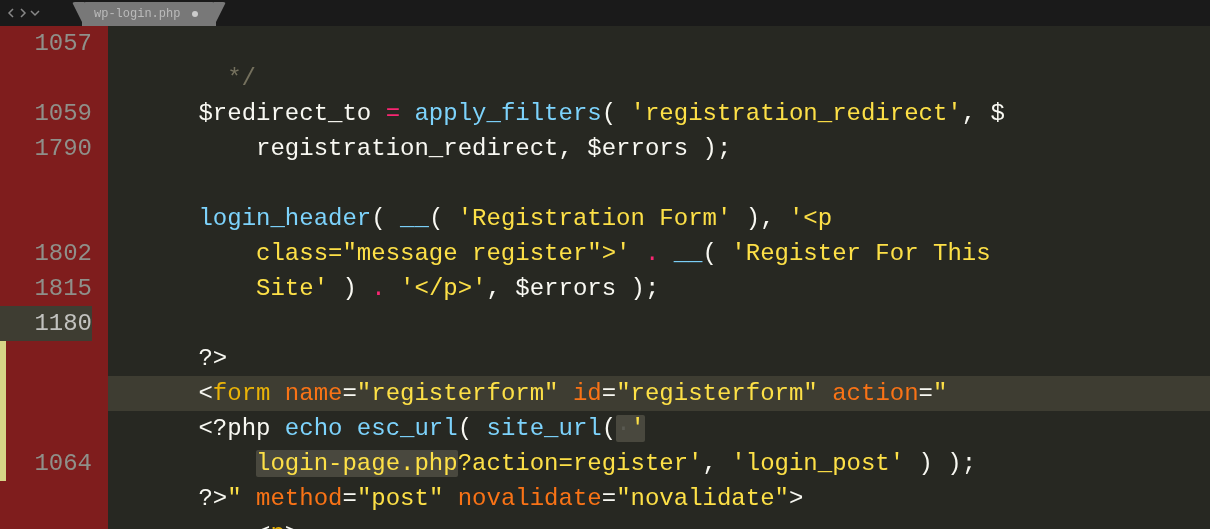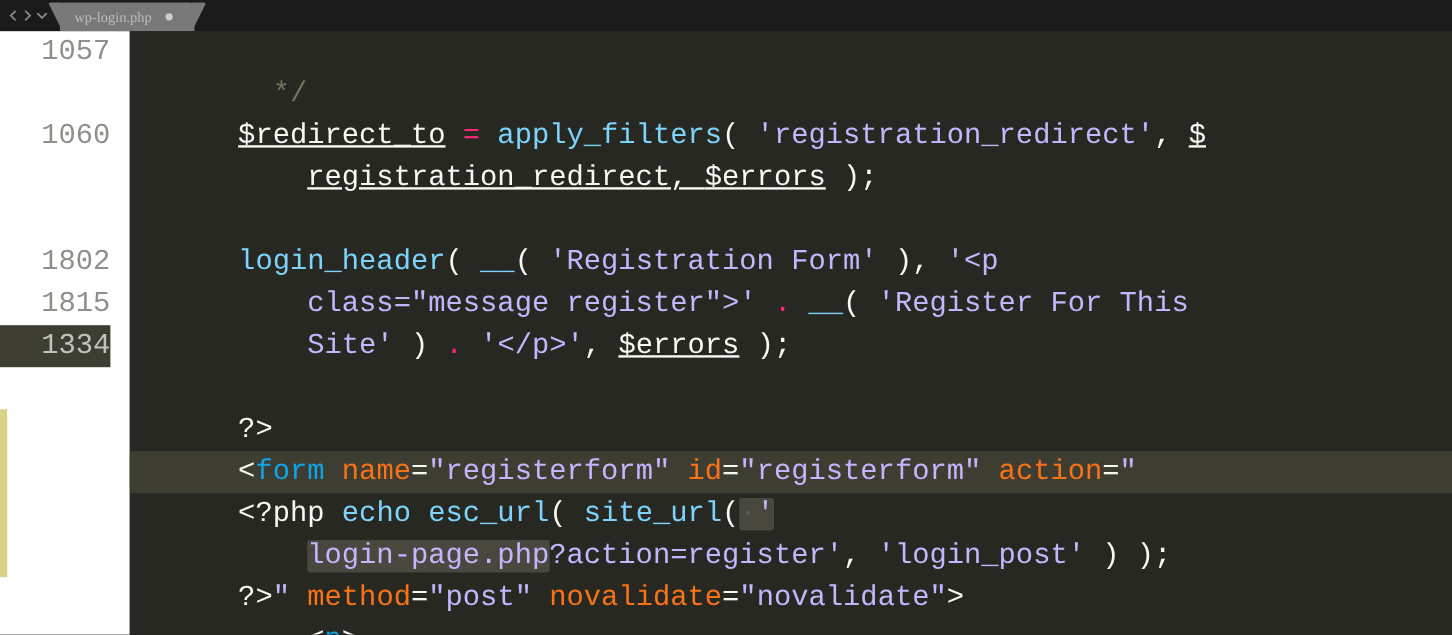--- a/index.html
+++ b/index.html
@@ -10,23 +10,24 @@
   line-height: 35px;
   overflow: hidden;
   width: 1210px;
   height: 529px;
 }
 .tabbar {
   height: 26px;
   background: #1a1a1a;
   display: flex;
   align-items: flex-end;
-  font-family: Liberation Serif, serif;
+  font-family: Liberation Mono, monospace;
   font-size: 12px;
   color: #bbb;
+  gap: 32px;
 }
 .tab-nav {
   display: flex;
   align-items: center;
   padding: 0 6px;
   height: 26px;
   gap: 2px;
 }
 .tab-nav svg { display: block; }
 .tab {
@@ -66,21 +67,21 @@
   height: calc(100% - 26px);
   background: #272822;
   position: relative;
 }
 .gutter {
   width: 108px;
   text-align: right;
   color: #8F908A;
   padding-right: 16px;
   user-select: none;
-  background: #ffffff;
+  background: #7f1d1d;
   flex-shrink: 0;
 }
 .gutter div { height: 35px; }
 .gutter .active { background: #3e3d32; color: #c2c2bf; }
 
 .edge-mark {
   position: absolute;
   left: 0;
   width: 6px;
   background: #d7d487;
@@ -89,25 +90,25 @@
 .code {
   flex: 1;
   white-space: pre;
   color: #f8f8f2;
   overflow: hidden;
 }
 .code .line { height: 35px; display: block; padding-left: 4px;}
 .code .active { background: #3e3d32; }
 
 .c-comment { color: #75715e; }
-.c-var { color: #f8f8f2; text-decoration: underline; }
+.c-var { color: #f8f8f2; }
 .c-op { color: #f92672; }
 .c-func { color: #7dd3fc; }
-.c-string { color: #c4b5fd; }
-.c-tag { color: #0ea5e9; }
+.c-string { color: #fde047; }
+.c-tag { color: #eab308; }
 .c-attr { color: #f97316; }
 .c-white { color: #f8f8f2; }
 
 .sel {
   background: #49483e;
   border-radius: 2px;
 }
 .ws-dot {
   color: #5a5a52;
 }
@@ -137,26 +138,28 @@
     <span>wp-login.php</span>
     <span class="tab-dirty"></span>
   </div>
 </div>
 
 <div class="editor">
   <div class="edge-mark" style="top:315px;height:140px;"></div>
   <div class="gutter">
     <div>1057</div>
     <div></div>
-    <div>1060</div>
+    <div>1059</div>
+    <div>1790</div>
     <div></div>
     <div></div>
     <div>1802</div>
     <div>1815</div>
-    <div class="active">1334</div>
+    <div class="active">1180</div>
     <div></div>
     <div></div>
     <div></div>
+    <div>1064</div>
   </div>
   <div class="code">
 <span class="line"><span>        </span><span class="c-comment">*/</span></span><span class="line"><span>      </span><span class="c-var">$redirect_to</span><span class="c-op"> = </span><span class="c-func">apply_filters</span><span class="c-white">( </span><span class="c-string">'registration_redirect'</span><span class="c-white">, </span><span class="c-var">$</span></span><span class="line"><span>          </span><span class="c-var">registration_redirect, </span><span class="c-var">$errors</span><span class="c-white"> );</span></span><span class="line"></span><span class="line"><span>      </span><span class="c-func">login_header</span><span class="c-white">( </span><span class="c-func">__</span><span class="c-white">( </span><span class="c-string">'Registration Form'</span><span class="c-white"> ), </span><span class="c-string">'&lt;p </span></span><span class="line"><span>          </span><span class="c-string">class="message register"&gt;'</span><span class="c-op"> . </span><span class="c-func">__</span><span class="c-white">( </span><span class="c-string">'Register For This </span></span><span class="line"><span>          </span><span class="c-string">Site'</span><span class="c-white"> ) </span><span class="c-op">. </span><span class="c-string">'&lt;/p&gt;'</span><span class="c-white">, </span><span class="c-var">$errors</span><span class="c-white"> );</span></span><span class="line"></span><span class="line"><span>      </span><span class="c-white">?&gt;</span></span><span class="line active"><span>      </span><span class="c-white">&lt;</span><span class="c-tag">form</span><span> </span><span class="c-attr">name</span><span class="c-white">=</span><span class="c-string">"registerform"</span><span> </span><span class="c-attr">id</span><span class="c-white">=</span><span class="c-string">"registerform"</span><span> </span><span class="c-attr">action</span><span class="c-white">=</span><span class="c-string">"</span></span><span class="line"><span>      </span><span class="c-white">&lt;?php</span> <span class="c-func">echo</span> <span class="c-func">esc_url</span><span class="c-white">( </span><span class="c-func">site_url</span><span class="c-white">(</span><span class="sel"><span class="ws-dot">·</span><span class="c-string">'</span></span></span><span class="line"><span>          </span><span class="sel c-string">login-page.php</span><span class="c-string">?action=register'</span><span class="c-white">, </span><span class="c-string">'login_post'</span><span class="c-white"> ) );</span></span><span class="line"><span>      </span><span class="c-white">?&gt;</span><span class="c-string">"</span> <span class="c-attr">method</span><span class="c-white">=</span><span class="c-string">"post"</span> <span class="c-attr">novalidate</span><span class="c-white">=</span><span class="c-string">"novalidate"</span><span class="c-white">&gt;</span></span><span class="line"><span>          </span><span class="c-white">&lt;</span><span class="c-tag">p</span><span class="c-white">&gt;</span></span>
   </div>
 </div>
 
 </body></html>

